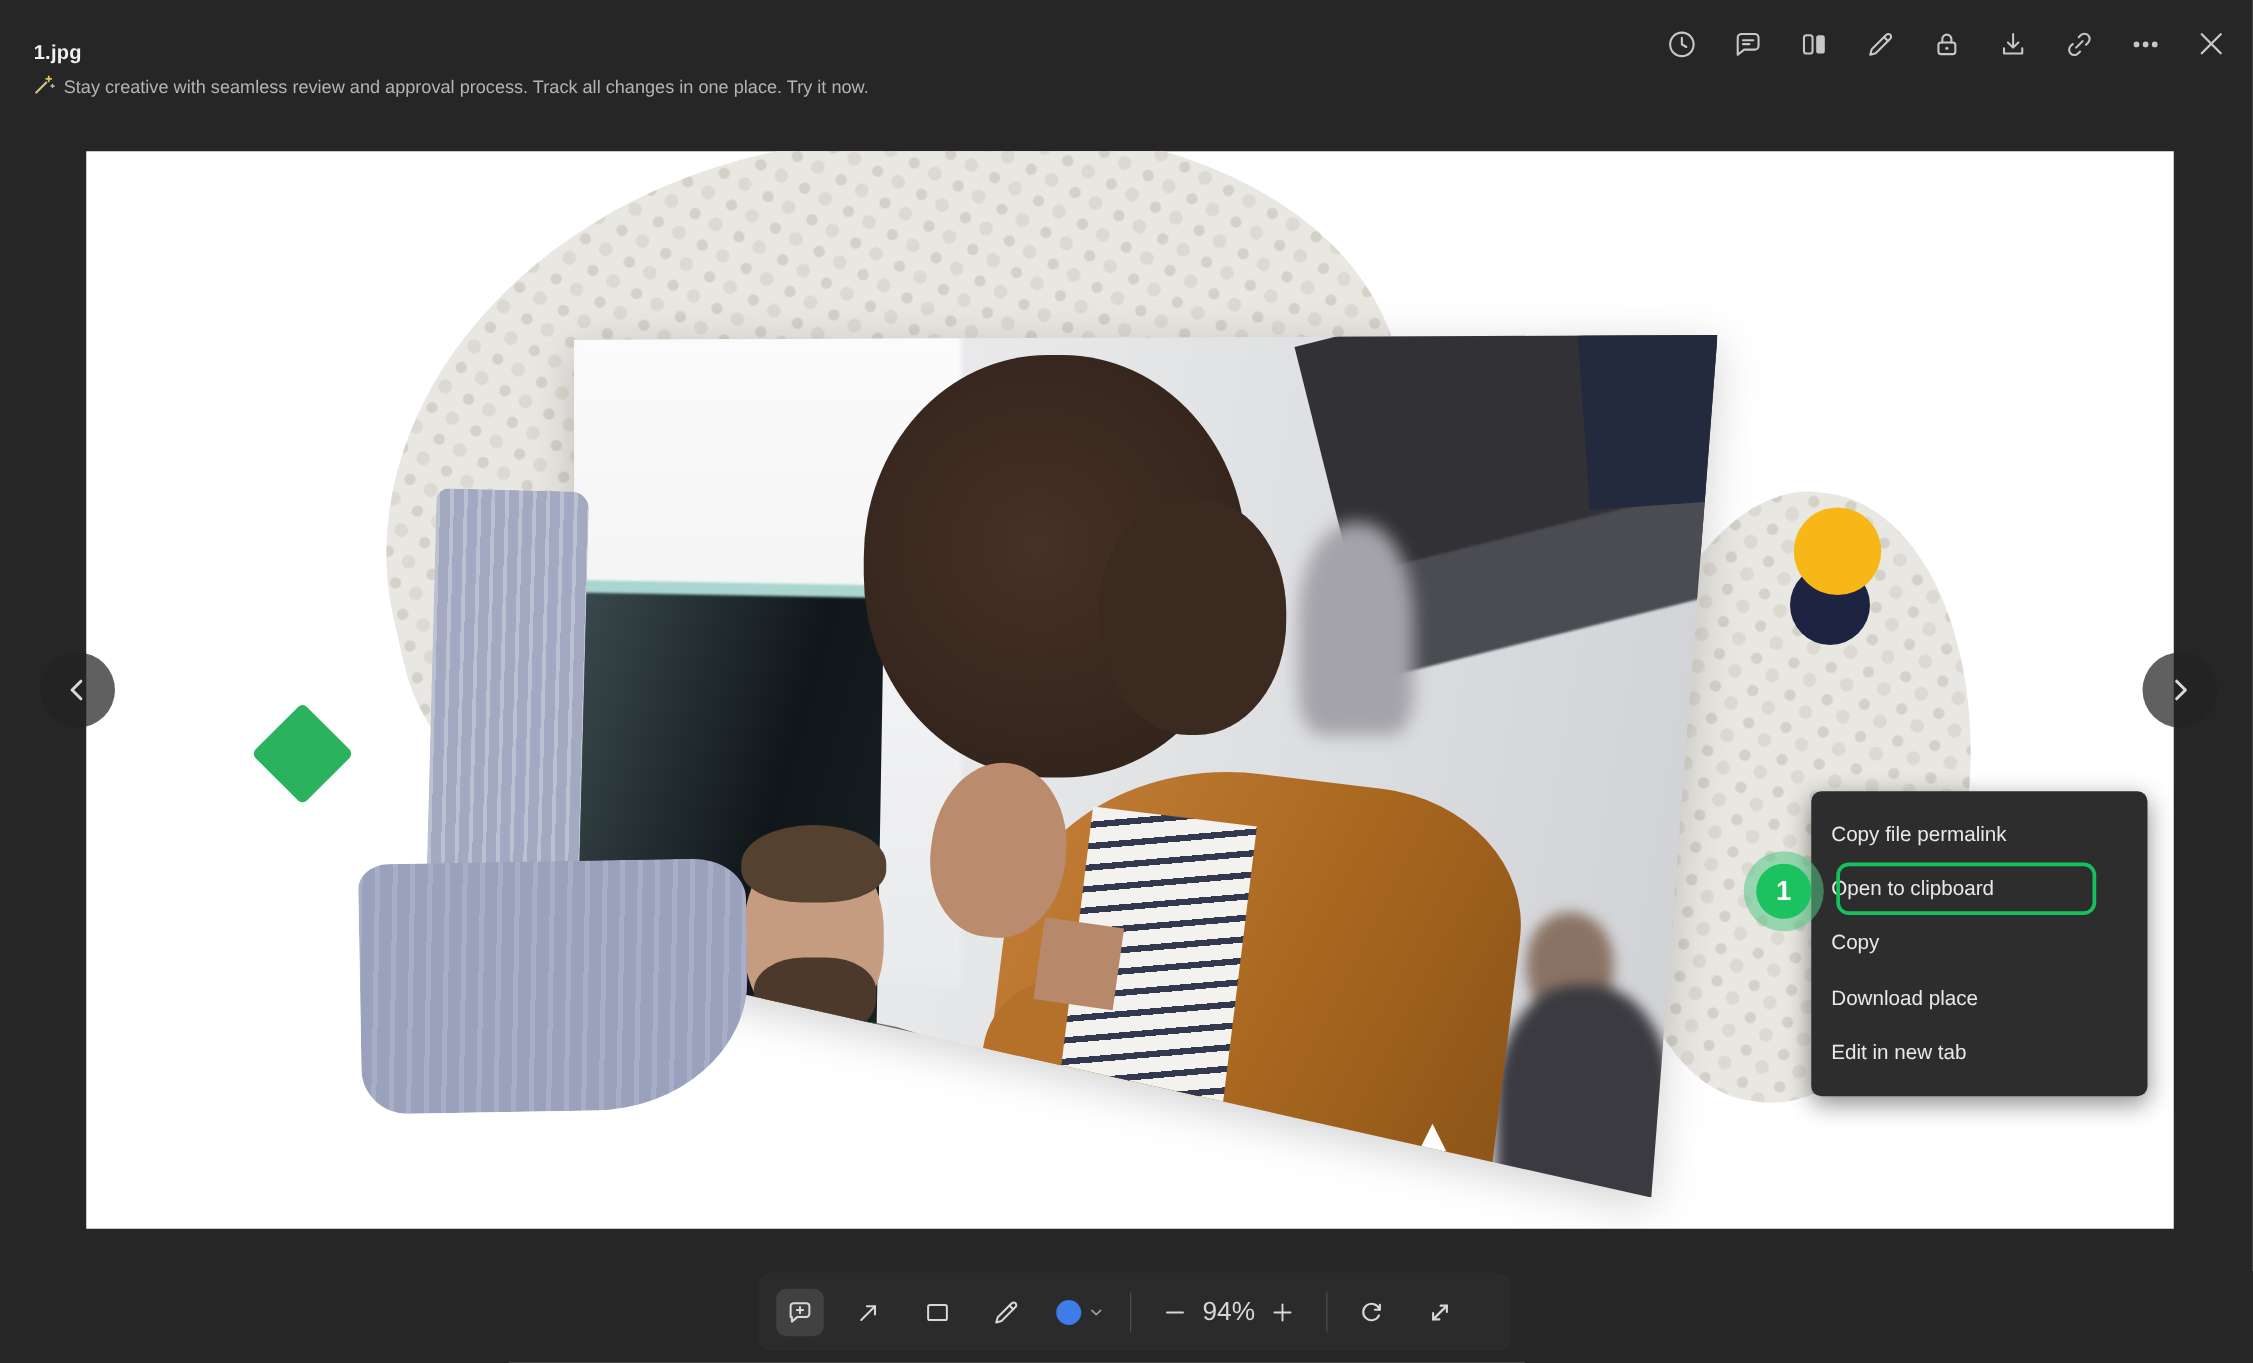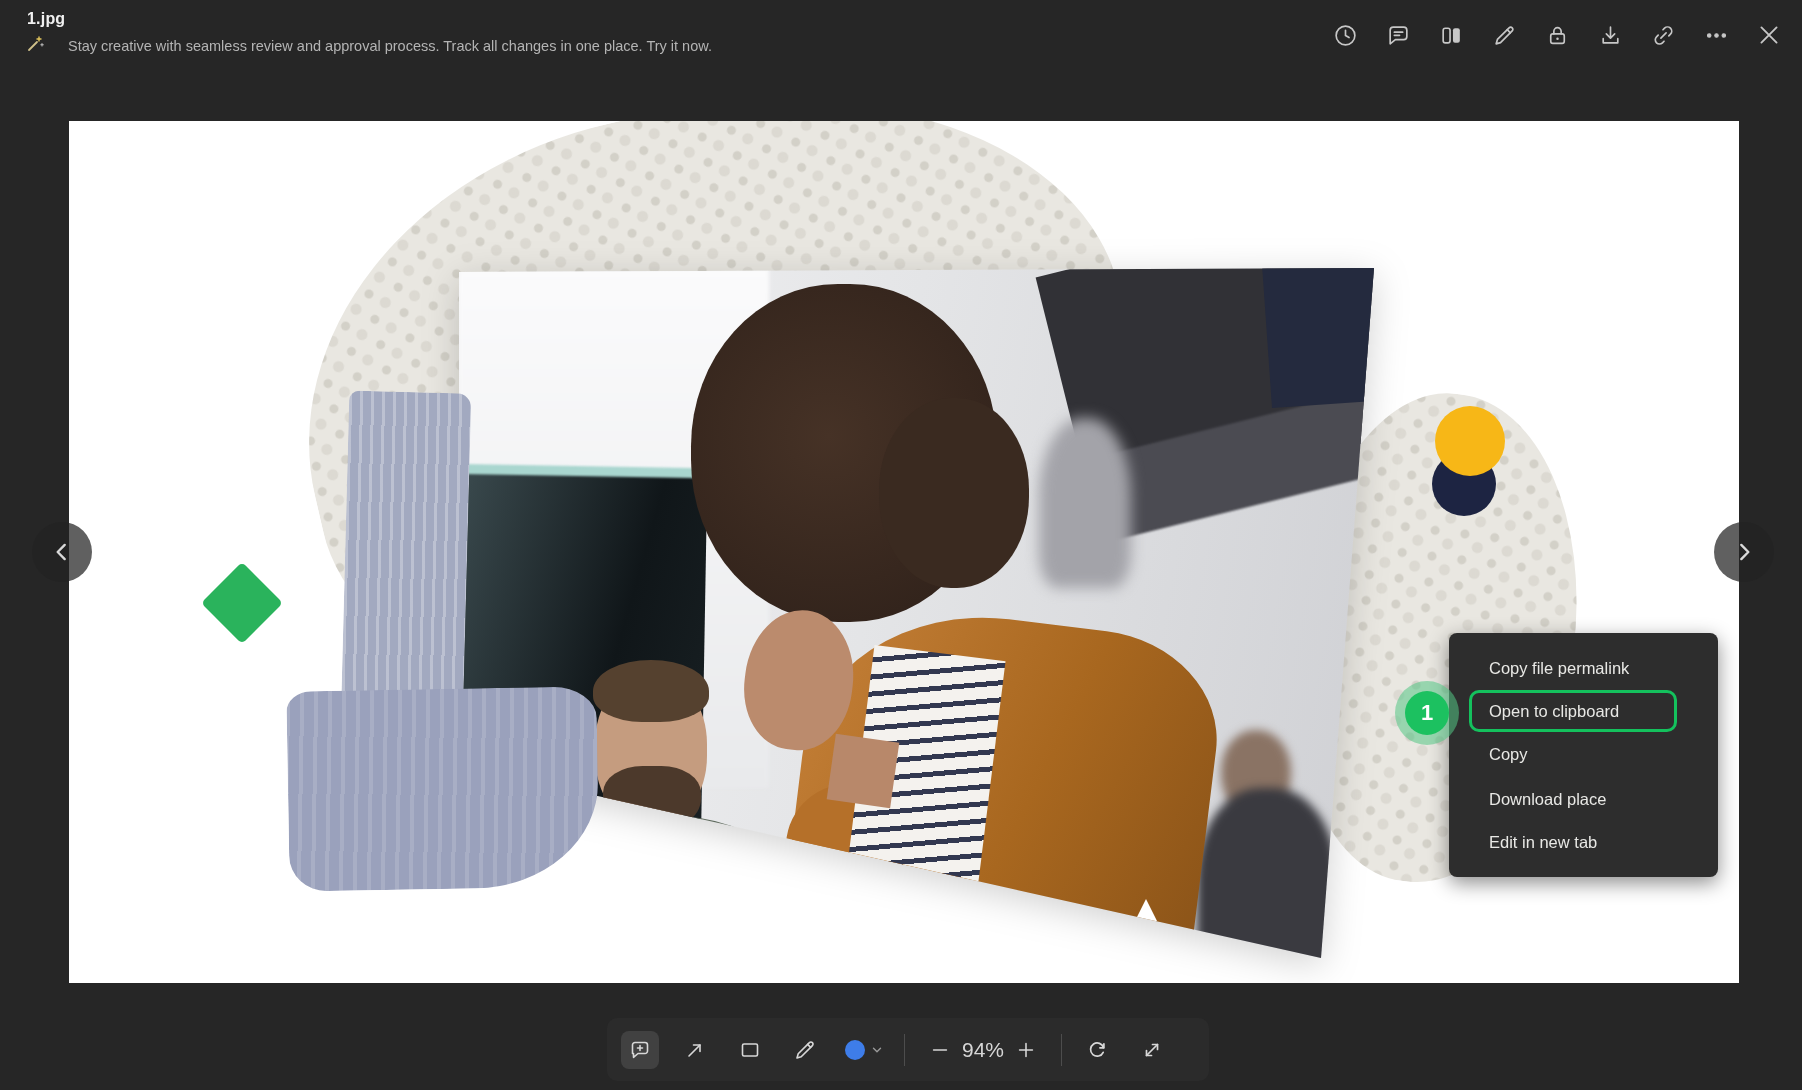--- a/index.html
+++ b/index.html
@@ -3,22 +3,22 @@
 <meta charset="utf-8">
 <style>
   * { margin:0; padding:0; box-sizing:border-box; }
   html,body { background:#161616; }
   body { font-family:"Liberation Sans", sans-serif; }
 
   .stage { position:relative; width:1802px; height:1090px; background:#262626; overflow:hidden; }
 
   
   .header-left { position:absolute; left:27px; top:10px; }
-  .file-title { font-size:16px; font-weight:bold; color:#f1f1f1; letter-spacing:.2px; }
-  .promo-row { display:flex; align-items:center; gap:24px; margin-top:7px; }
+  .file-title { font-size:16px; font-weight:bold; color:#f1f1f1; letter-spacing:.2px;margin-top:24px; }
+  .promo-row { display:flex; align-items:center; gap:7px; margin-top:7px; }
   .promo-text { font-size:14.5px; color:#b4b4b4; }
   .header-actions { position:absolute; right:20px; top:22px; display:flex; align-items:center; gap:27px; }
   .icon-btn { width:26px; height:26px; display:flex; align-items:center; justify-content:center; cursor:pointer; }
   .icon-btn svg { stroke:#c7c7c7; }
 
   
   .canvas { position:absolute; left:69px; top:121px; width:1670px; height:862px; background:#ffffff; overflow:hidden; }
 
   .dot-texture {
     background-color:#e9e7e1;
@@ -72,21 +72,21 @@
     border-radius:8% 14% 40% 12% / 10% 16% 52% 18%; transform:rotate(-1deg); }
 
   
   .nav-circle { position:absolute; width:60px; height:60px; border-radius:50%; background:rgba(35,35,35,.72); display:flex; align-items:center; justify-content:center; z-index:30; cursor:pointer; }
   .nav-prev { left:32px; top:522px; }
   .nav-next { left:1714px; top:522px; }
   .nav-circle svg { stroke:#d9d9d9; }
 
   
   .context-menu { position:absolute; left:1449px; top:633px; width:269px; height:244px; background:#2d2d2d; border-radius:8px; z-index:40; box-shadow:0 6px 20px rgba(0,0,0,.45); }
-  .menu-item { position:absolute; left:40px; height:24px; line-height:24px; font-size:16.5px; color:#e8e8e5; white-space:nowrap; cursor:pointer;text-align:right; }
+  .menu-item { position:absolute; left:16px; height:24px; line-height:24px; font-size:16.5px; color:#e8e8e5; white-space:nowrap; cursor:pointer;text-align:right; }
   .mi-0 { top:23px; } .mi-1 { top:66px; } .mi-2 { top:109px; } .mi-3 { top:154px; } .mi-4 { top:197px; }
   .menu-highlight { position:absolute; left:20px; top:57px; width:208px; height:42px; border:3px solid #14c15d; border-radius:10px; z-index:41; pointer-events:none; }
   .step-halo { position:absolute; left:1395px; top:681px; width:64px; height:64px; border-radius:50%; background:rgba(84,199,133,.55); z-index:42; }
   .step-badge { position:absolute; left:1405px; top:691px; width:44px; height:44px; border-radius:50%; background:#1cc160; color:#ffffff; font-size:22px; font-weight:bold; display:flex; align-items:center; justify-content:center; z-index:43; }
 
   
   .toolbar { position:absolute; left:607px; top:1018px; width:602px; height:63px; background:#2b2b2b; border-radius:10px; display:flex; align-items:center; padding:0 14px; z-index:30; }
   .tool-btn { width:38px; height:38px; border-radius:8px; display:flex; align-items:center; justify-content:center; cursor:pointer; flex:0 0 auto; }
   .tool-btn svg { stroke:#d8d8d8; }
   .tool-btn.active { background:#414141; }

